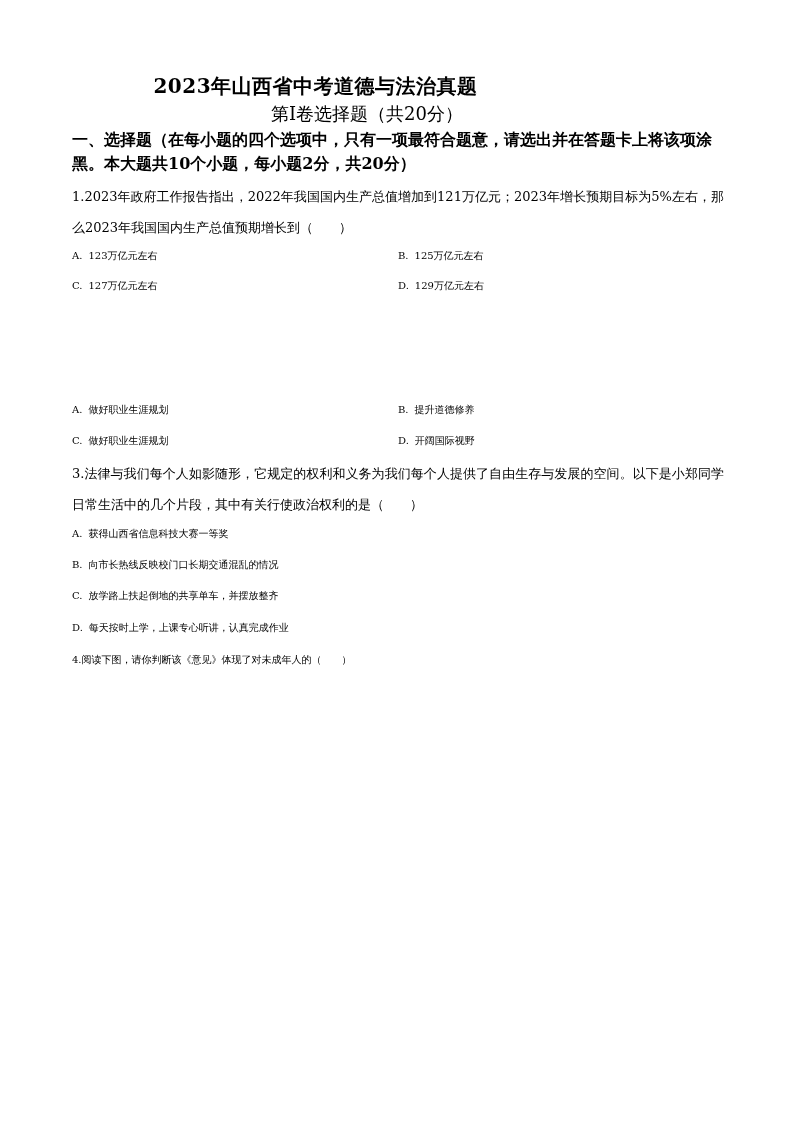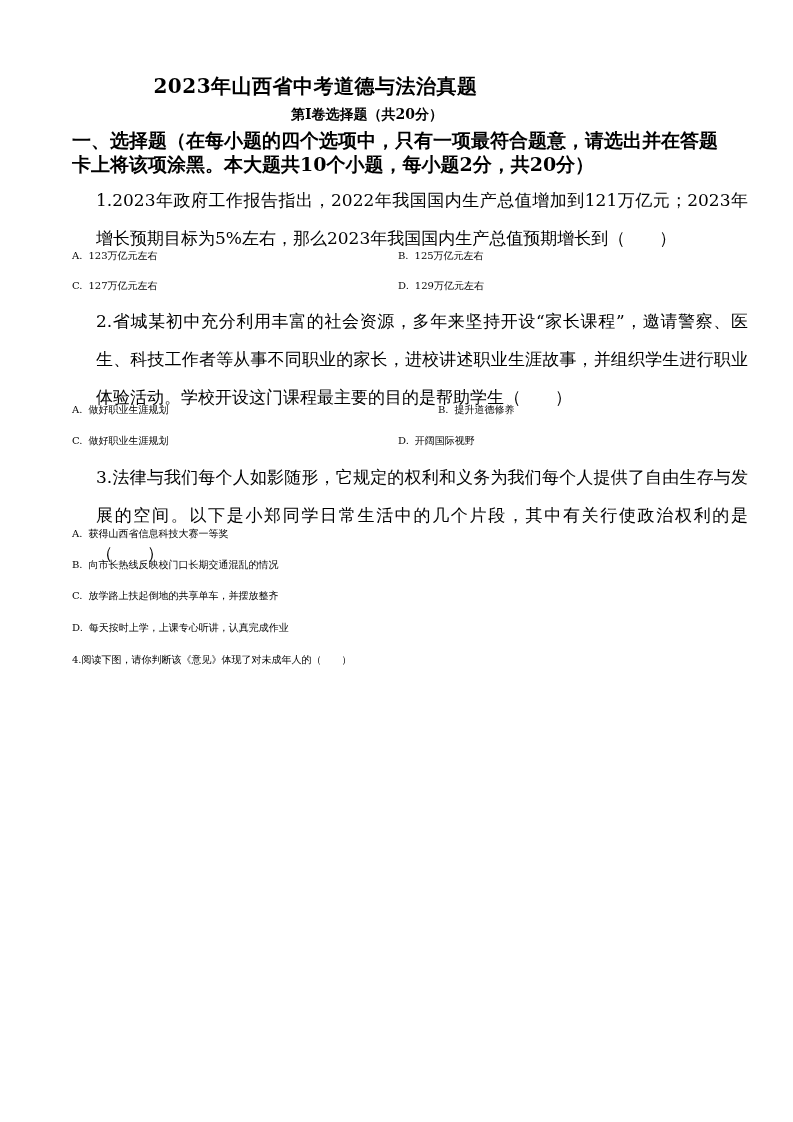--- a/index.html
+++ b/index.html
@@ -32,41 +32,40 @@
       font-weight: bold;
       letter-spacing: 0.5px;
       line-height: 28px;
     }
     .subtitle {
       position: absolute;
       top: 104px;
       left: 0;
       width: 734px;
       text-align: center;
-      font-size: 14px;
-      font-weight: bold;
+      font-size: 18px;
+      font-weight: normal;
       line-height: 20px;
     }
     .section-heading {
       position: absolute;
       left: 72px;
       top: 128px;
       width: 655px;
-      font-size: 19px;
+      font-size: 16px;
       font-weight: bold;
       line-height: 24px;
     }
     .para {
       position: absolute;
       left: 72px;
       width: 652px;
-      font-size: 17px;
-      line-height: 38px;
+      font-size: 13px;
+      line-height: 31px;
       text-align: justify;
-      margin-left: 24px;
     }
     .opt {
       position: absolute;
       font-size: 10px;
       line-height: 20px;
       white-space: nowrap;
     }
     .opt-left { left: 72px; }
     .opt-right { left: 398px; }
     .opt-label { margin-right: 6px; }
@@ -89,27 +88,24 @@
   <div class="opt opt-right" style="top:246px;">
     <span class="opt-label">B.</span><span>125万亿元左右</span>
   </div>
   <div class="opt opt-left" style="top:276px;">
     <span class="opt-label">C.</span><span>127万亿元左右</span>
   </div>
   <div class="opt opt-right" style="top:276px;">
     <span class="opt-label">D.</span><span>129万亿元左右</span>
   </div>
 
-  <div class="para" style="top:302px;">
-    <span>2.</span><span>省城某初中充分利用丰富的社会资源，多年来坚持开设“家长课程”，邀请警察、医生、科技工作者等从事不同职业的家长，进校讲述职业生涯故事，并组织学生进行职业体验活动。学校开设这门课程最主要的目的是帮助学生（　　）</span>
-  </div>
   <div class="opt opt-left" style="top:400px;">
     <span class="opt-label">A.</span><span>做好职业生涯规划</span>
   </div>
-  <div class="opt opt-right" style="top:400px;margin-left:40px;">
+  <div class="opt opt-right" style="top:400px;">
     <span class="opt-label">B.</span><span>提升道德修养</span>
   </div>
   <div class="opt opt-left" style="top:431px;">
     <span class="opt-label">C.</span><span>做好职业生涯规划</span>
   </div>
   <div class="opt opt-right" style="top:431px;">
     <span class="opt-label">D.</span><span>开阔国际视野</span>
   </div>
 
   <div class="para" style="top:458px;">

